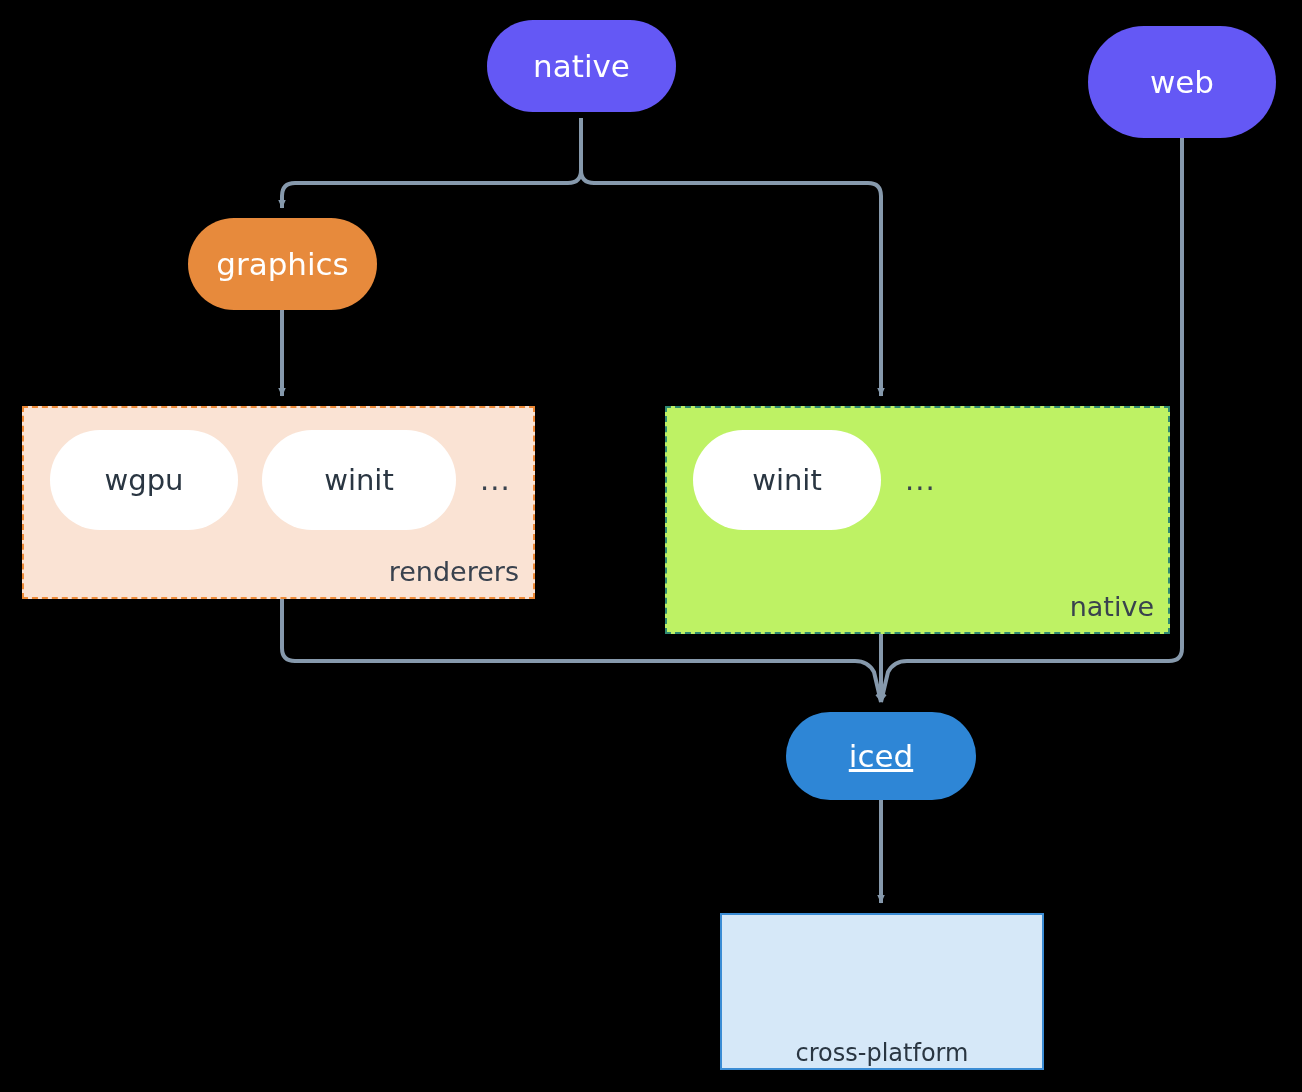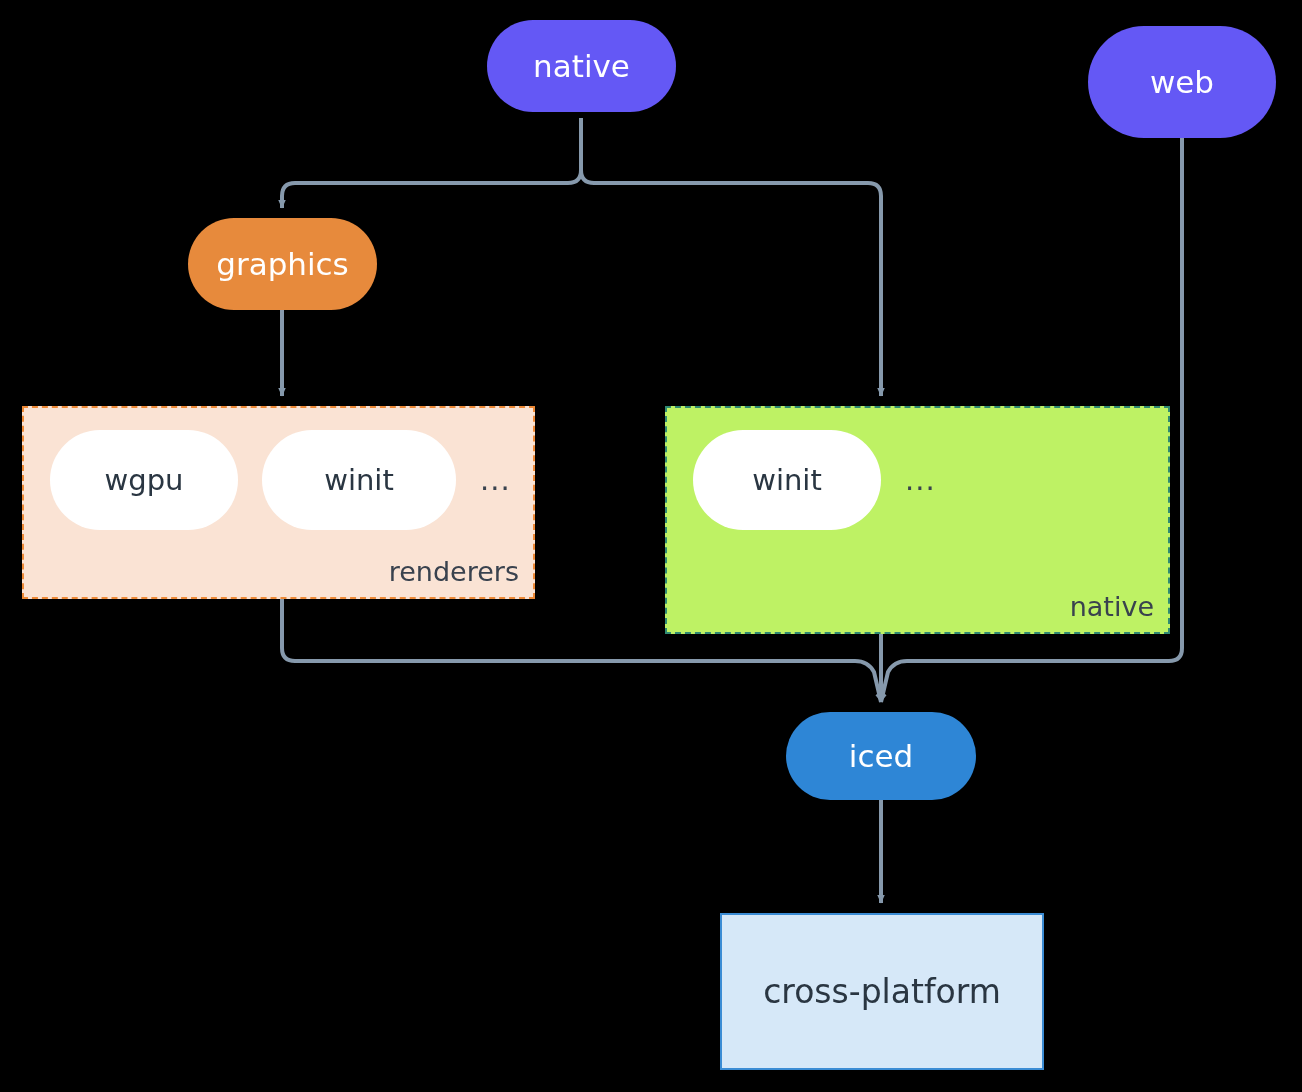--- a/index.html
+++ b/index.html
@@ -55,20 +55,21 @@
   }
   #node-graphics {
     left: 188px; top: 218px;
     width: 189px; height: 92px;
     background: #E78A3C;
   }
   #node-iced {
     left: 786px; top: 712px;
     width: 190px; height: 88px;
     background: #2E86D6;
+    text-decoration: underline;
   }
   
   .group-box {
     position: absolute;
     box-sizing: border-box;
   }
   #group-renderers {
     left: 22px; top: 406px;
     width: 513px; height: 193px;
     background: #FAE3D4;
@@ -117,22 +118,23 @@
     height: 100px;
     letter-spacing: 1px;
   }
   
   #node-application {
     left: 720px; top: 913px;
     width: 324px; height: 157px;
     background: #D6E8F8;
     border: 2px solid #3B8CD4;
     color: #2A3642;
-    font-size: 33px;
+    font-size: 24px;
     flex-direction: column;
+    justify-content: flex-end;
   }
   #node-application .line { display: block; }
 </style>
 </head>
 <body>
 
 <div id="diagram">
 
   <svg class="edges" viewBox="0 0 1302 1092" xmlns="http://www.w3.org/2000/svg">
     <defs>

